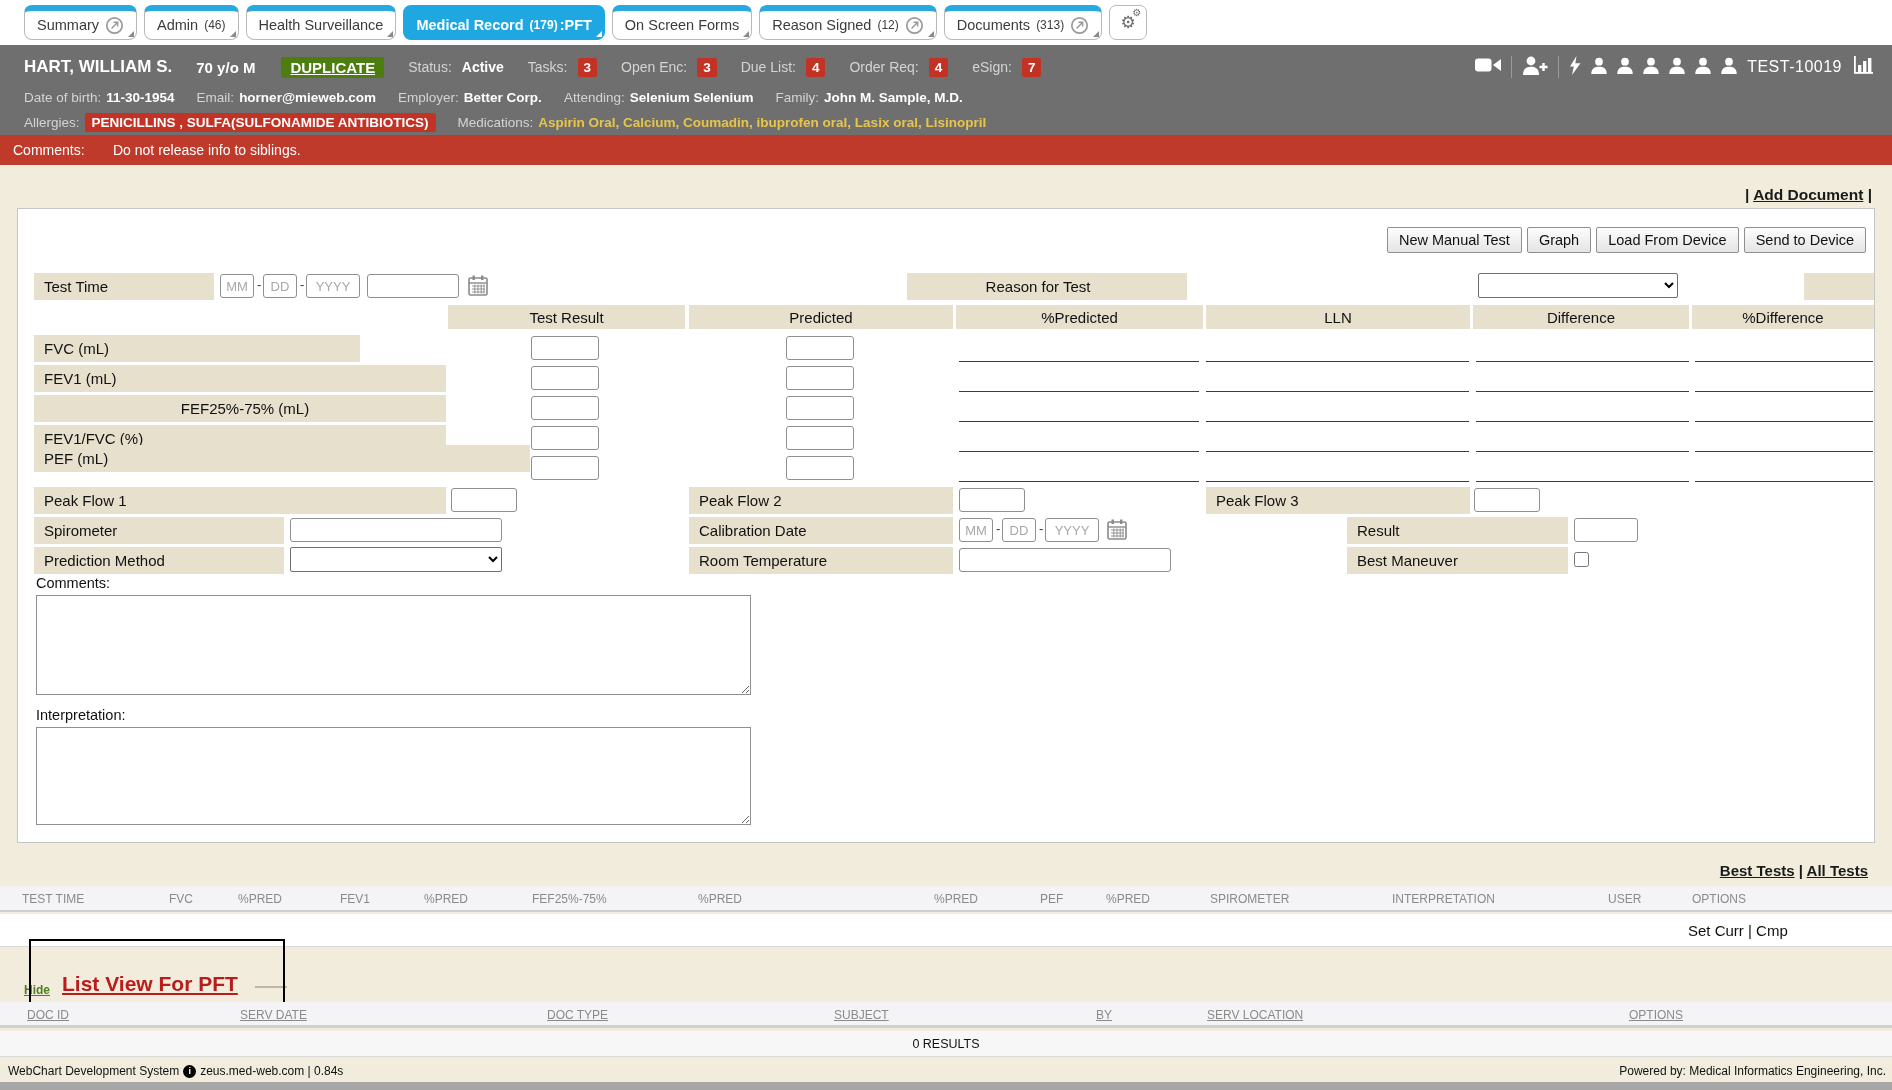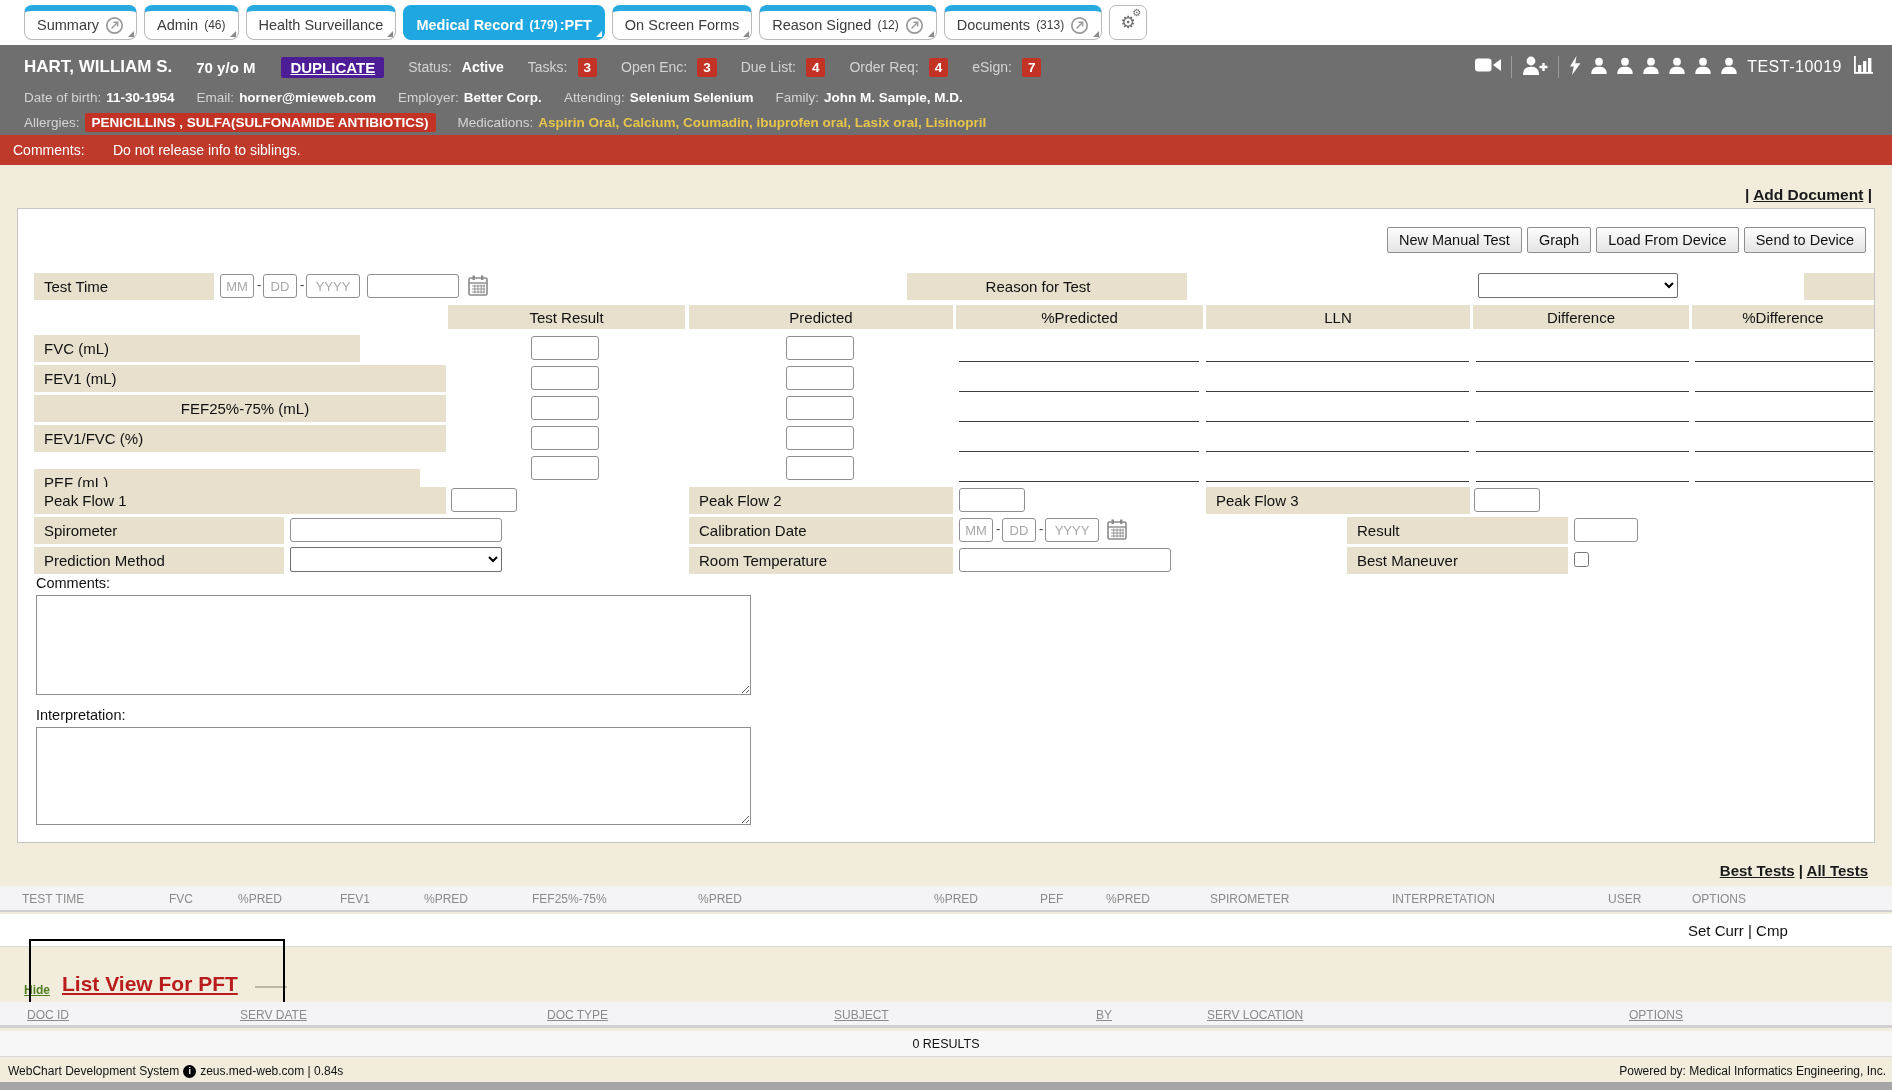--- a/index.html
+++ b/index.html
@@ -28,21 +28,21 @@
 
   
   #pbar { position:absolute; top:45px; left:0; width:1892px; height:90px; background:#6f6f6f; color:#fff; }
   .prow1 { position:absolute; top:8px; left:24px; height:28px; display:flex; align-items:center; gap:10px; white-space:nowrap; }
   .pname { font-size:17px; font-weight:bold; }
   .page  { font-size:15px; font-weight:bold; margin-left:14px; }
   .plabel { color:#d4d4d4; font-size:14px; margin-left:14px; }
   .pval { color:#fff; font-weight:bold; font-size:14px; }
   .badge { background:#c23325; color:#fff; font-weight:bold; font-size:13.5px;
            padding:2px 6px; border-radius:2px; }
-  .dup { background:#4c1d95; color:#fff; font-weight:bold; font-size:15px; text-decoration:underline;
+  .dup { background:#4d7c0f; color:#fff; font-weight:bold; font-size:15px; text-decoration:underline;
          padding:2px 9px; margin-left:16px; border-radius:2px; }
   .icons { position:absolute; top:8px; right:18px; height:28px; display:flex; align-items:center; gap:10px; }
   .vdiv { width:1px; height:22px; background:#9b9b9b; }
   .pid { font-size:16px; letter-spacing:.5px; }
   .prow2 { position:absolute; top:40px; left:24px; height:24px; display:flex; align-items:center; white-space:nowrap; font-size:13.5px; }
   .prow3 { position:absolute; top:65px; left:24px; height:24px; display:flex; align-items:center; white-space:nowrap; font-size:13.5px; }
   .dlab { color:#d4d4d4; margin-right:5px; }
   .dval { color:#fff; font-weight:bold; margin-right:22px; }
   .allergybadge { background:#c23325; color:#fff; font-weight:bold; padding:2px 7px; margin-right:22px; border-radius:2px; }
   .meds { color:#e7c54b; font-weight:bold; }
@@ -363,21 +363,21 @@
     <div class="cell" style="left:16px; top:216px; width:412px;">
         <span>FEV1/FVC (%)</span>
       </div>
     <input class="inp" style="left: 513px; top: 217px; width: 68px;">
     <input class="inp" style="left: 768px; top: 217px; width: 68px;">
     <div class="vline" style="left:941px; top:242px; width:240px;"></div>
     <div class="vline" style="left:1188px; top:242px; width:263px;"></div>
     <div class="vline" style="left:1458px; top:242px; width:213px;"></div>
     <div class="vline" style="left:1677px; top:242px; width:178px;"></div>
 
-    <div class="cell" style="left:16px; top:236px; width:386px;margin-top:24px;">
+    <div class="cell" style="left:16px; top:236px; width:496px;">
         <span>PEF (mL)</span>
       </div>
     <input class="inp" style="left: 513px; top: 247px; width: 68px;">
     <input class="inp" style="left: 768px; top: 247px; width: 68px;">
     <div class="vline" style="left:941px; top:272px; width:240px;"></div>
     <div class="vline" style="left:1188px; top:272px; width:263px;"></div>
     <div class="vline" style="left:1458px; top:272px; width:213px;"></div>
     <div class="vline" style="left:1677px; top:272px; width:178px;"></div>
 
     <div class="cell" style="left:16px; top:278px; width:412px;">

